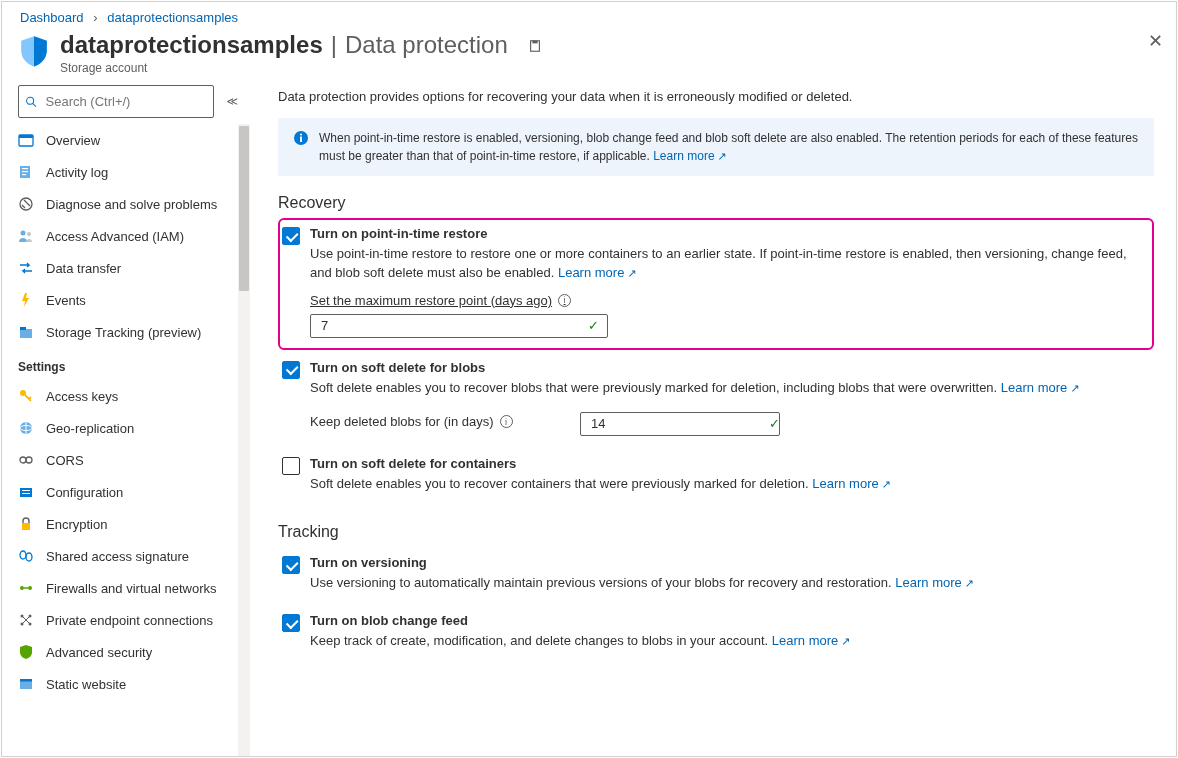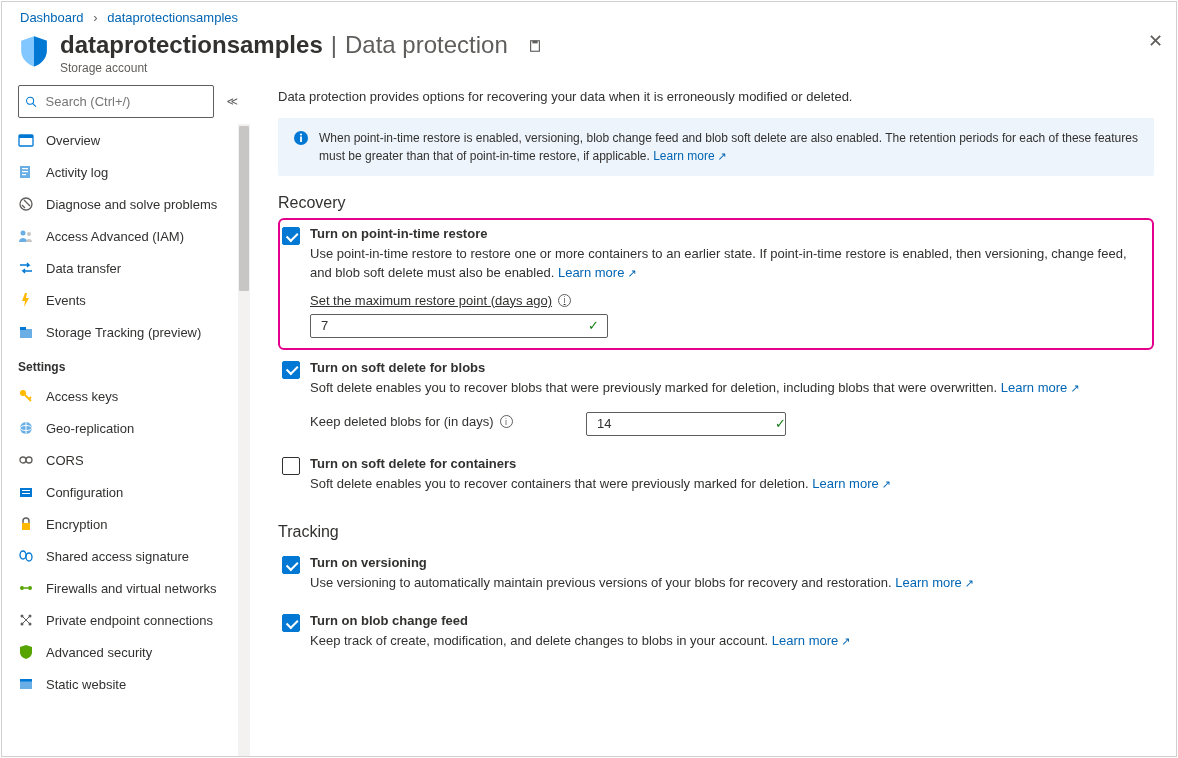--- a/index.html
+++ b/index.html
@@ -273,21 +273,21 @@
   .field-row {
     margin-top: 10px;
     display: flex;
     align-items: center;
     gap: 8px;
     font-size: 13px;
   }
   .field-row.inline {
     display: flex;
     align-items: center;
-    gap: 26px;
+    gap: 20px;
   }
   .field-label {
     font-size: 13px;
   }
   .info-glyph {
     width: 13px; height: 13px;
     border: 1px solid #605e5c;
     border-radius: 50%;
     display: inline-flex;
     align-items: center;

